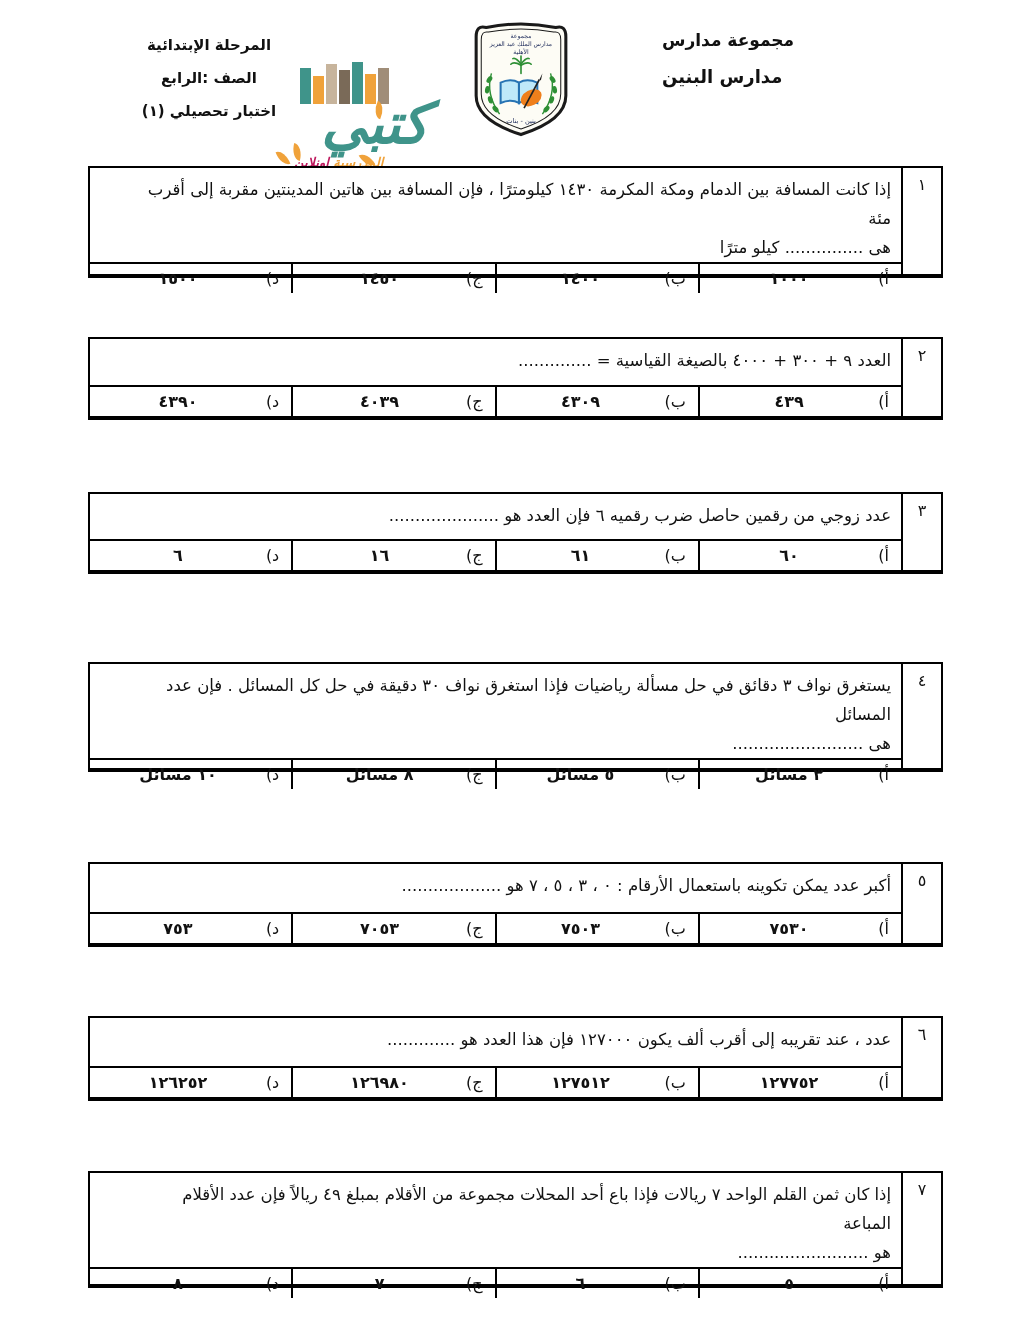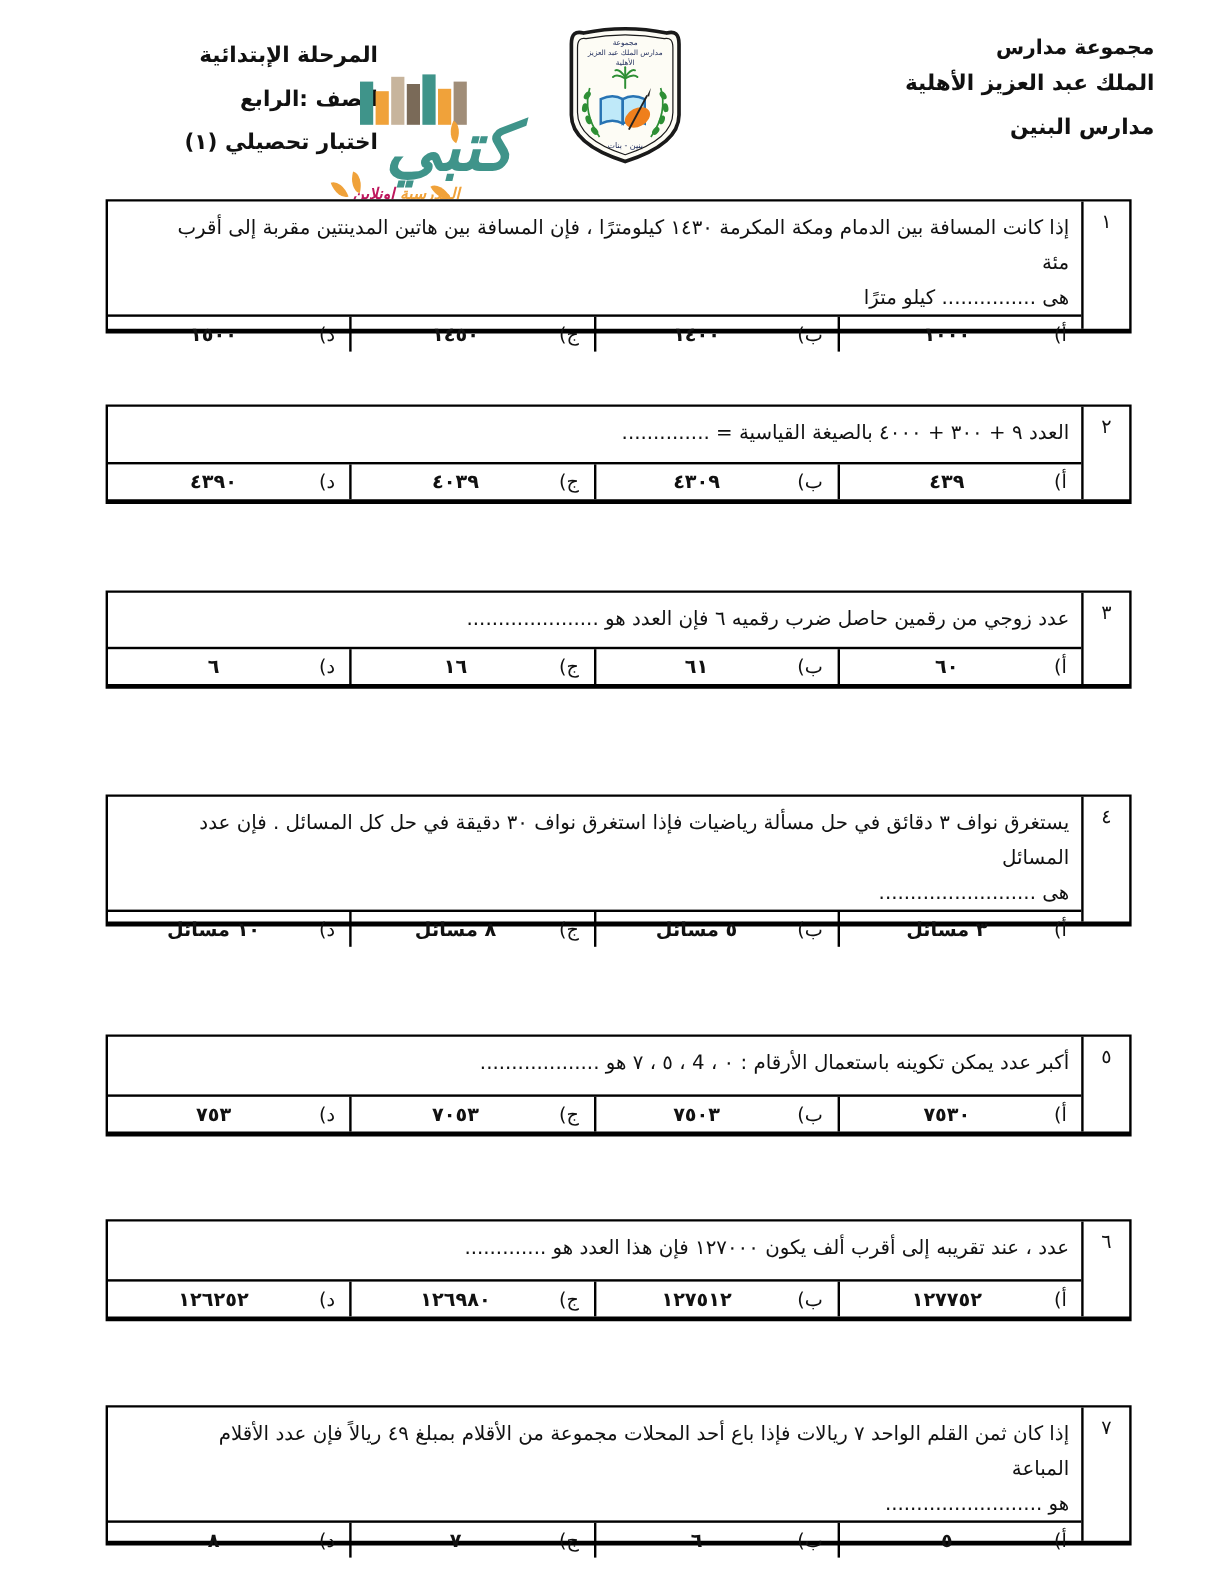--- a/index.html
+++ b/index.html
@@ -13,29 +13,29 @@
     background: #ffffff;
     direction: rtl;
     overflow: hidden;
   }
 
   
   .header { position: absolute; top: 0; right: 0; left: 0; height: 165px; }
 
   .school-block {
     position: absolute; top: 30px; right: 58px; width: 300px;
-    text-align: right; font-weight: bold;
+    text-align: left; font-weight: bold;
   }
   .school-line1 { font-size: 17px; }
   .school-line2 { font-size: 18px; margin-top: 9px; }
   .school-line3 { font-size: 18px; margin-top: 16px; }
 
   .exam-block {
     position: absolute; top: 36px; left: 103px; width: 212px;
-    text-align: right; font-weight: bold; font-size: 18px;
+    text-align: center; font-weight: bold; font-size: 15px;
   }
   .exam-block > div { margin-bottom: 15px; }
 
   .emblem-wrap { position: absolute; left: 468px; top: 20px; width: 106px; height: 118px; }
   .emblem-wrap svg { width: 100%; height: 100%; }
 
   
   .kotobi { position: absolute; left: 276px; top: 58px; width: 198px; height: 112px; font-style: italic; }
   .kotobi-books { position: absolute; left: 24px; top: 0; display: flex; align-items: flex-end; gap: 2px; height: 46px; }
   .kotobi-books span {
@@ -90,21 +90,20 @@
 </style>
 </head>
 <body>
 
 <div class="page">
 
   <div class="header">
 
     <div class="school-block">
       <div class="school-line1">مجموعة مدارس</div>
-      <div class="school-line2">الملك عبد العزيز الأهلية</div>
       <div class="school-line3">مدارس البنين</div>
     </div>
 
     <div class="emblem-wrap">
       <svg viewBox="0 0 104 115">
         <path d="M8,16 Q8,4 18,7 Q52,0 86,7 Q96,4 96,16 L96,74 Q96,98 52,112 Q8,98 8,74 Z" fill="#fdfcf5" stroke="#1a1a1a" stroke-width="3"></path>
         <path d="M13,19 Q13,10 20,11.5 Q52,5.5 84,11.5 Q91,10 91,19 L91,72 Q91,94 52,106.5 Q13,94 13,72 Z" fill="none" stroke="#1a1a1a" stroke-width="1"></path>
         <text x="52" y="17" font-size="6" text-anchor="middle" fill="#23305e">مجموعة</text>
         <text x="52" y="25" font-size="6" text-anchor="middle" fill="#23305e">مدارس الملك عبد العزيز</text>
         <text x="52" y="33" font-size="6" text-anchor="middle" fill="#23305e">الأهلية</text>
@@ -283,21 +282,21 @@
           </div>
         </div>
       </div>
     </section>
 
     <section class="question" style="top: 862px; height: 85px;">
       <div class="q-number">
         <span>٥</span>
       </div>
       <div class="q-body">
-        <div class="q-text">أكبر عدد يمكن تكوينه باستعمال الأرقام :  ٠ ، 4  ،  ٥  ،  ٧  هو ...................</div>
+        <div class="q-text">أكبر عدد يمكن تكوينه باستعمال الأرقام :  ٠ ، ٣  ،  ٥  ،  ٧  هو ...................</div>
         <div class="q-answers">
           <div class="answer-cell">
             <span class="ans-letter">أ)</span>
             <span class="ans-value">٧٥٣٠</span>
           </div>
           <div class="answer-cell">
             <span class="ans-letter">ب)</span>
             <span class="ans-value">٧٥٠٣</span>
           </div>
           <div class="answer-cell">

